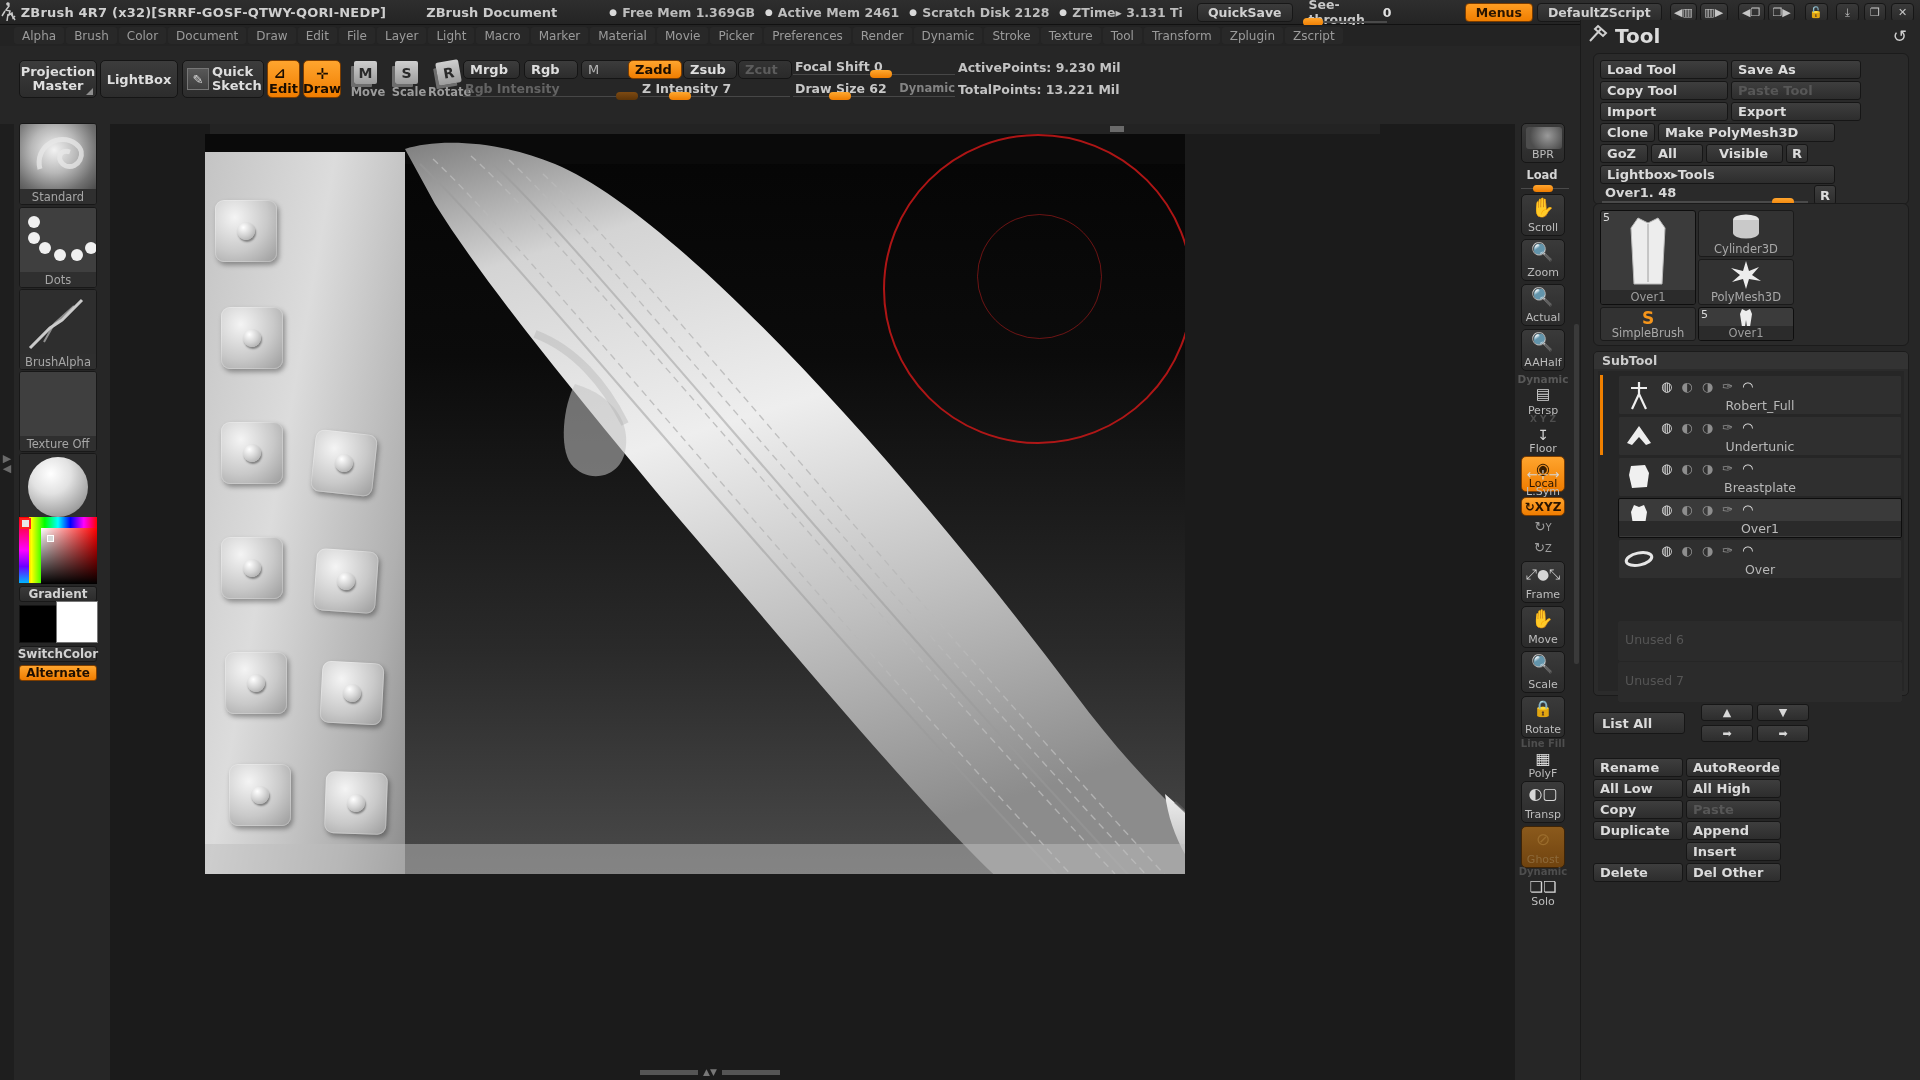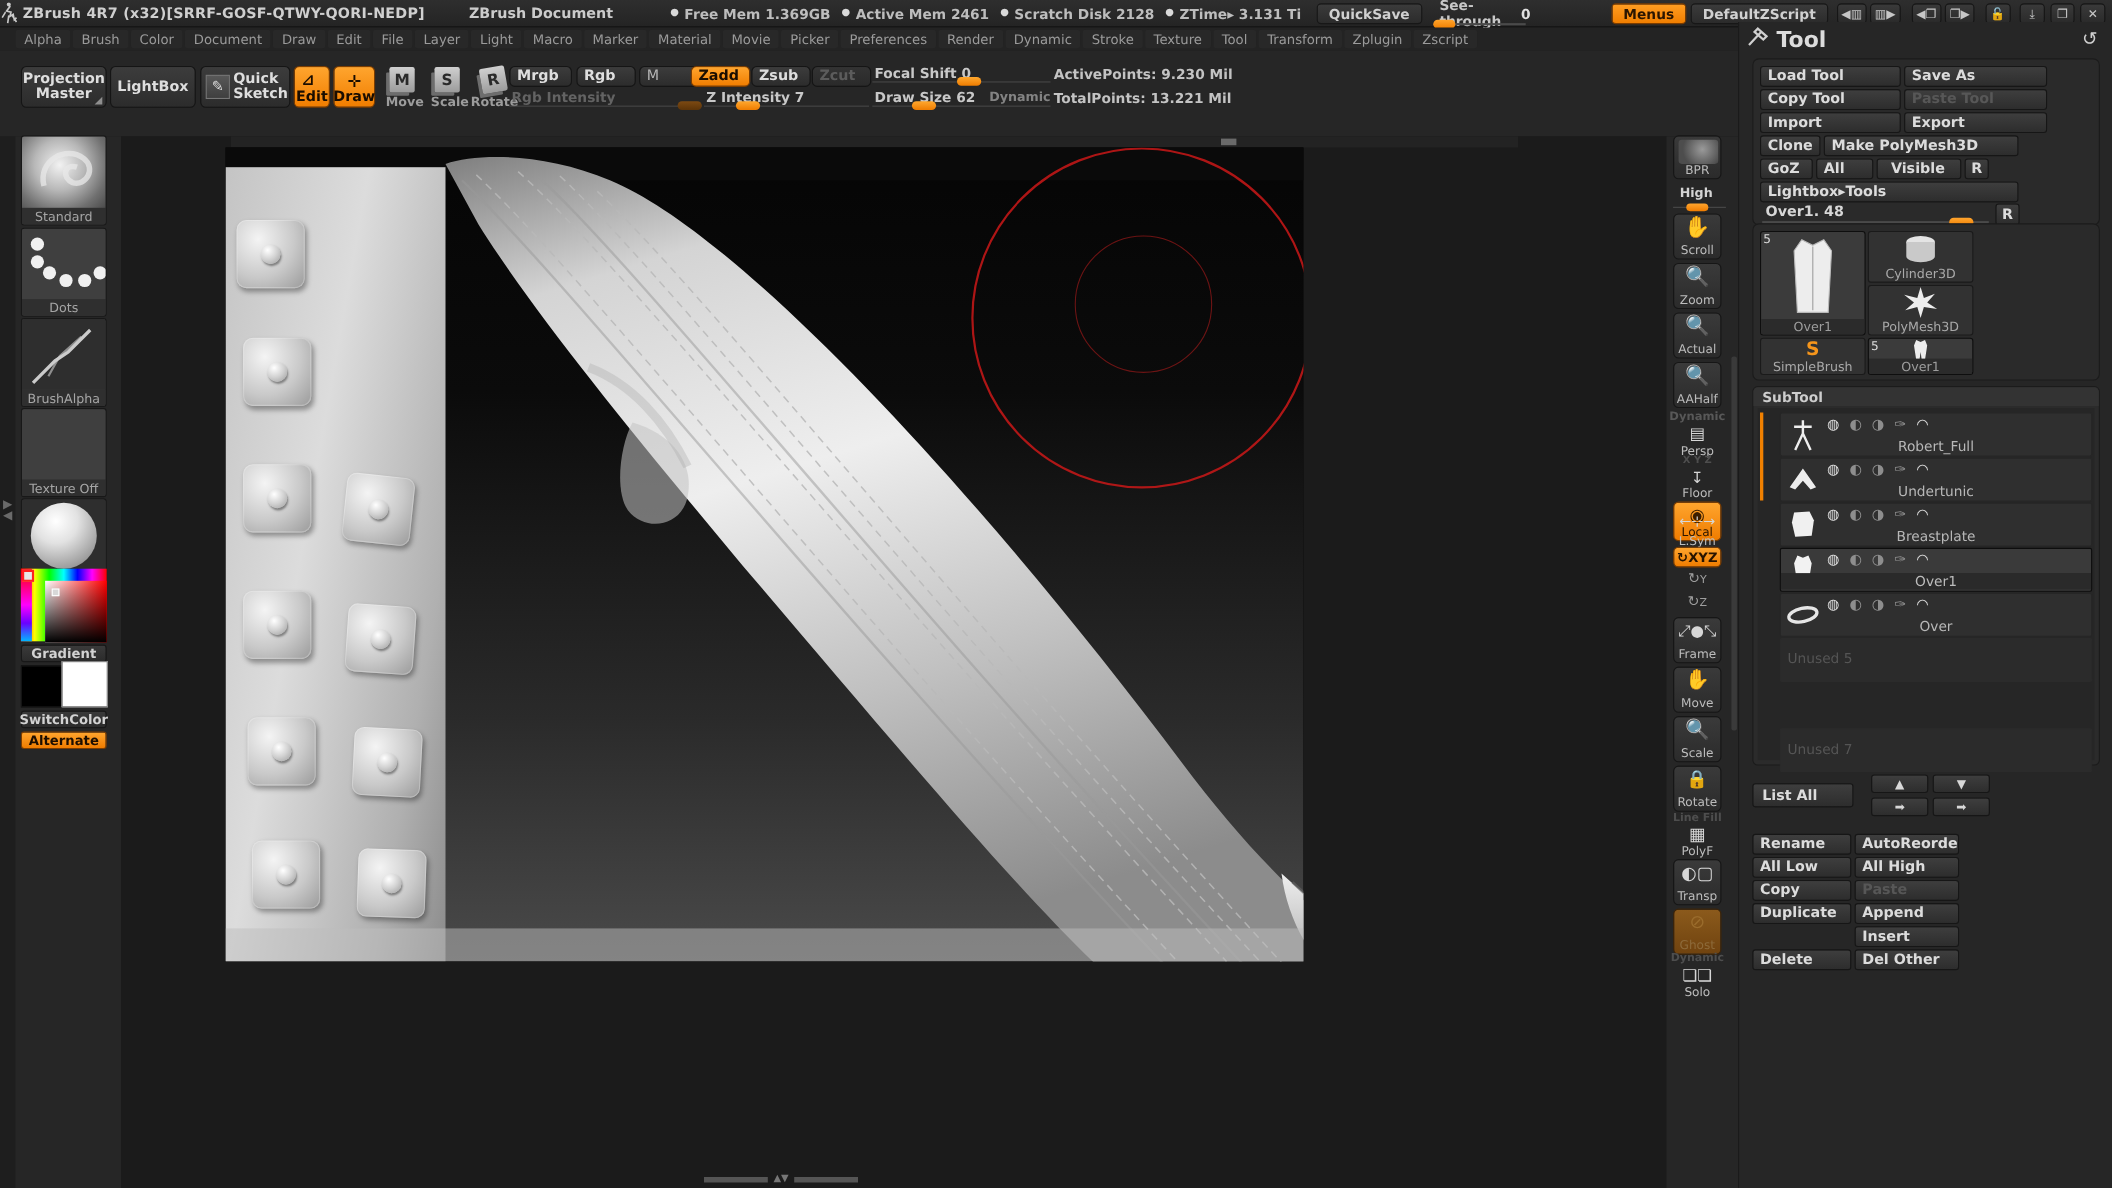--- a/index.html
+++ b/index.html
@@ -515,21 +515,21 @@
 
   <div class="rightbar">
 
     <div class="rb-item" style="top:-1px;">
       <div class="rb-box" style="height:40px;">
         <div style="position:absolute;left:4px;top:3px;width:36px;height:22px;border-radius:3px;background:radial-gradient(circle at 60% 40%,#9a9a9a,#4d4d4d 70%);"></div>
         <div class="rb-cap">BPR</div>
       </div>
     </div>
 
-    <div class="rb-freelabel" style="left:-1px;top:44px;">High</div>
+    <div class="rb-freelabel" style="left:-1px;top:44px;">Load</div>
     <div class="rb-slider" style="top:58px;">
       <div class="t"></div>
       <div class="k"></div>
     </div>
 
     <div class="rb-item" style="top:70px;">
       <div class="rb-box" style="height:42px;">
         <div class="rb-gly" style="font-size:19px;">✋</div>
         <div class="rb-cap">Scroll</div>
       </div>
@@ -816,22 +816,22 @@
           <div class="st-icons">
             <span class="sti on">◍</span>
             <span class="sti">◐</span>
             <span class="sti">◑</span>
             <span class="sti">✑</span>
             <span class="sti on">◠</span>
           </div>
           <div class="st-name">Over</div>
         </div>
 
-        <div class="st-row unused" style="top:209px;">
-          <div class="st-name" style="text-align:left;padding-left:6px;bottom:auto;top:10px;">Unused 5</div>
+        <div class="st-row unused" style="top:250px;">
+          <div class="st-name" style="text-align:left;padding-left:6px;bottom:auto;top:10px;">Unused 6</div>
         </div>
         <div class="st-row unused" style="top:291px;">
           <div class="st-name" style="text-align:left;padding-left:6px;bottom:auto;top:10px;">Unused 7</div>
         </div>
       </div>
     </div>
 
     <div class="listall-row">
       <div class="tp-btn" style="left:0px;top:8px;width:92px;height:22px;padding-left:8px;">List All</div>
       <div class="arrow-btn" style="left:108px;top:0px;">▲</div>

